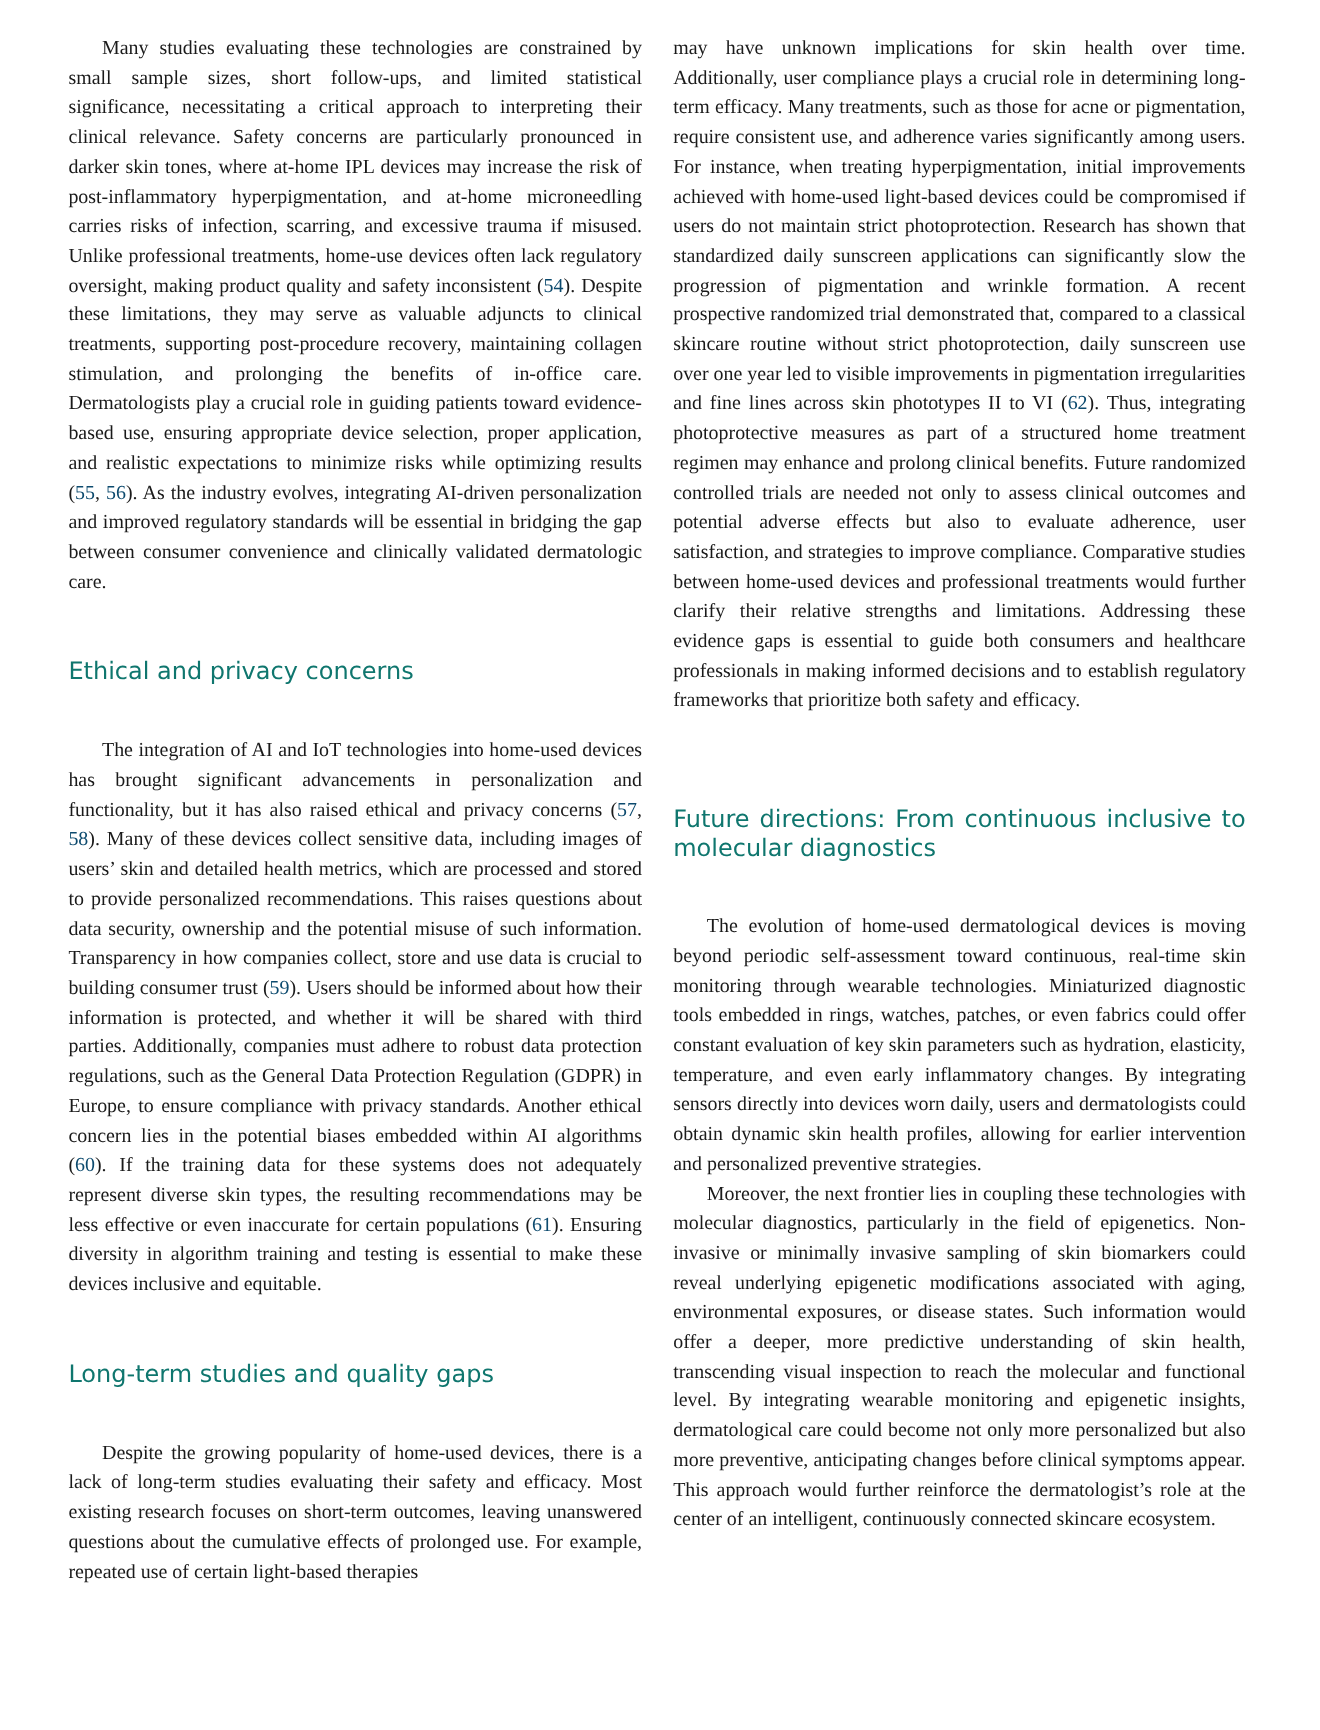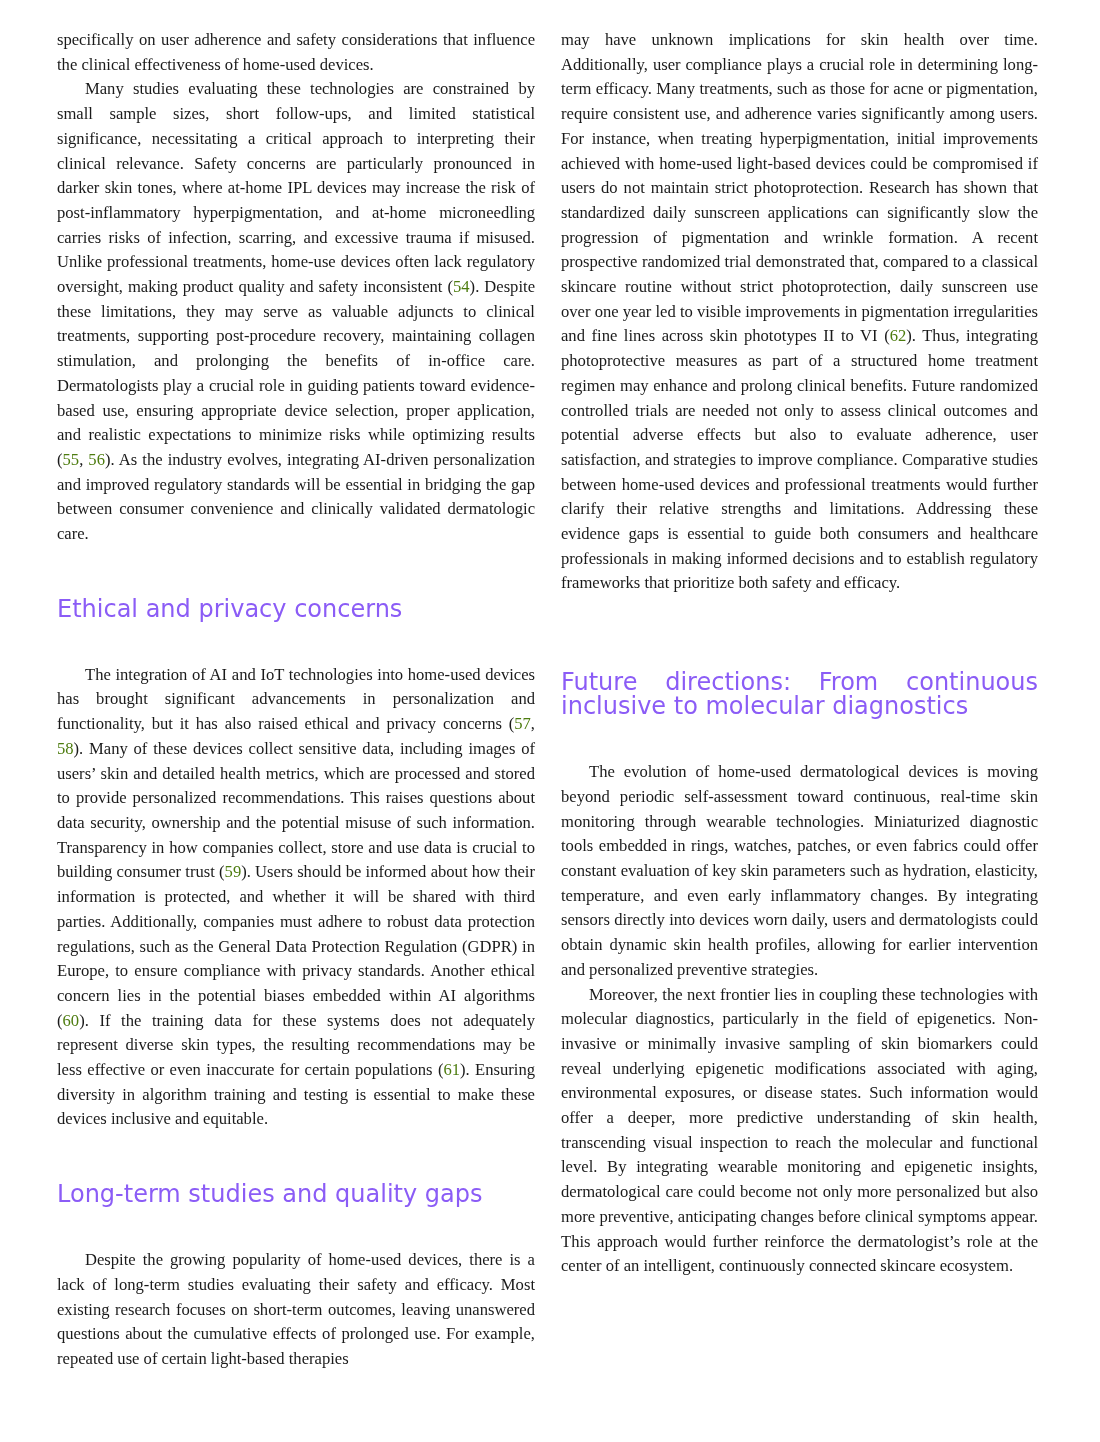--- a/index.html
+++ b/index.html
@@ -2,28 +2,27 @@
 <html><head>
 <meta charset="utf-8">
 <style>
   html, body { margin: 0; padding: 0; background: #ffffff; }
   body { width: 1100px; height: 1442px; position: relative; overflow: hidden; }
   .col { position: absolute; top: 28px; width: 478px; font-family: "Liberation Serif", "DejaVu Serif", serif; font-size: 16.6px; line-height: 24.7px; color: #1a1a1a; text-align: justify; }
   .col.left { left: 57px; }
   .col.right { left: 561px; width: 477px; }
   p { margin: 0; }
   p.indent { text-indent: 28px; }
-  h2 { font-family: "DejaVu Sans", "Liberation Sans", sans-serif; font-weight: normal; color: #8b5cf6; font-size: 24px; line-height: 24px; margin: 0; }
-  .ref { color: #4d7c0f; }
+  h2 { font-family: "DejaVu Sans", "Liberation Sans", sans-serif; font-weight: normal; color: #0f766e; font-size: 20px; line-height: 24px; margin: 0; }
+  .ref { color: #0c4a6e; }
 </style>
 </head>
 <body>
 
 <div class="col left">
-  <p><span>specifically on user adherence and safety considerations that influence the clinical effectiveness of home-used devices.</span></p>
   <p class="indent"><span>Many studies evaluating these technologies are constrained by small sample sizes, short follow-ups, and limited statistical significance, necessitating a critical approach to interpreting their clinical relevance. Safety concerns are particularly pronounced in darker skin tones, where at-home IPL devices may increase the risk of post-inflammatory hyperpigmentation, and at-home microneedling carries risks of infection, scarring, and excessive trauma if misused. Unlike professional treatments, home-use devices often lack regulatory oversight, making product quality and safety inconsistent (</span><a class="ref">54</a><span>). Despite these limitations, they may serve as valuable adjuncts to clinical treatments, supporting post-procedure recovery, maintaining collagen stimulation, and prolonging the benefits of in-office care. Dermatologists play a crucial role in guiding patients toward evidence-based use, ensuring appropriate device selection, proper application, and realistic expectations to minimize risks while optimizing results (</span><a class="ref">55</a>, <a class="ref">56</a><span>). As the industry evolves, integrating AI-driven personalization and improved regulatory standards will be essential in bridging the gap between consumer convenience and clinically validated dermatologic care.</span></p>
   <h2 style="margin-top:50px; margin-bottom:42px;">Ethical and privacy concerns</h2>
   <p class="indent"><span>The integration of AI and IoT technologies into home-used devices has brought significant advancements in personalization and functionality, but it has also raised ethical and privacy concerns (</span><a class="ref">57</a>, <a class="ref">58</a><span>). Many of these devices collect sensitive data, including images of users’ skin and detailed health metrics, which are processed and stored to provide personalized recommendations. This raises questions about data security, ownership and the potential misuse of such information. Transparency in how companies collect, store and use data is crucial to building consumer trust (</span><a class="ref">59</a><span>). Users should be informed about how their information is protected, and whether it will be shared with third parties. Additionally, companies must adhere to robust data protection regulations, such as the General Data Protection Regulation (GDPR) in Europe, to ensure compliance with privacy standards. Another ethical concern lies in the potential biases embedded within AI algorithms (</span><a class="ref">60</a><span>). If the training data for these systems does not adequately represent diverse skin types, the resulting recommendations may be less effective or even inaccurate for certain populations (</span><a class="ref">61</a><span>). Ensuring diversity in algorithm training and testing is essential to make these devices inclusive and equitable.</span></p>
   <h2 style="margin-top:50px; margin-bottom:42px;">Long-term studies and quality gaps</h2>
   <p class="indent"><span>Despite the growing popularity of home-used devices, there is a lack of long-term studies evaluating their safety and efficacy. Most existing research focuses on short-term outcomes, leaving unanswered questions about the cumulative effects of prolonged use. For example, repeated use of certain light-based therapies</span></p>
 </div>
 
 <div class="col right">
   <p><span>may have unknown implications for skin health over time. Additionally, user compliance plays a crucial role in determining long-term efficacy. Many treatments, such as those for acne or pigmentation, require consistent use, and adherence varies significantly among users. For instance, when treating hyperpigmentation, initial improvements achieved with home-used light-based devices could be compromised if users do not maintain strict photoprotection. Research has shown that standardized daily sunscreen applications can significantly slow the progression of pigmentation and wrinkle formation. A recent prospective randomized trial demonstrated that, compared to a classical skincare routine without strict photoprotection, daily sunscreen use over one year led to visible improvements in pigmentation irregularities and fine lines across skin phototypes II to VI (</span><a class="ref">62</a><span>). Thus, integrating photoprotective measures as part of a structured home treatment regimen may enhance and prolong clinical benefits. Future randomized controlled trials are needed not only to assess clinical outcomes and potential adverse effects but also to evaluate adherence, user satisfaction, and strategies to improve compliance. Comparative studies between home-used devices and professional treatments would further clarify their relative strengths and limitations. Addressing these evidence gaps is essential to guide both consumers and healthcare professionals in making informed decisions and to establish regulatory frameworks that prioritize both safety and efficacy.</span></p>
   <h2 style="margin-top:74px; margin-bottom:42px;">Future directions: From continuous inclusive to molecular diagnostics</h2>

